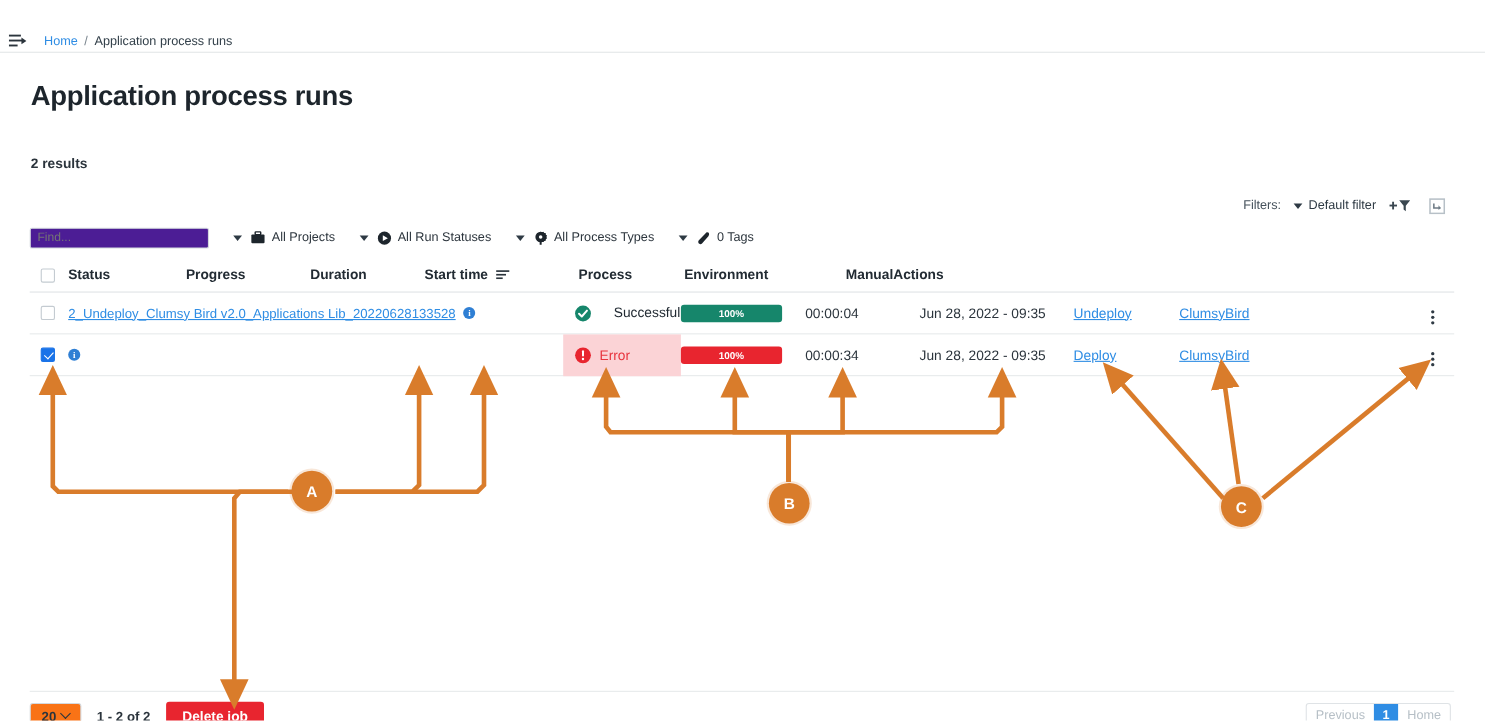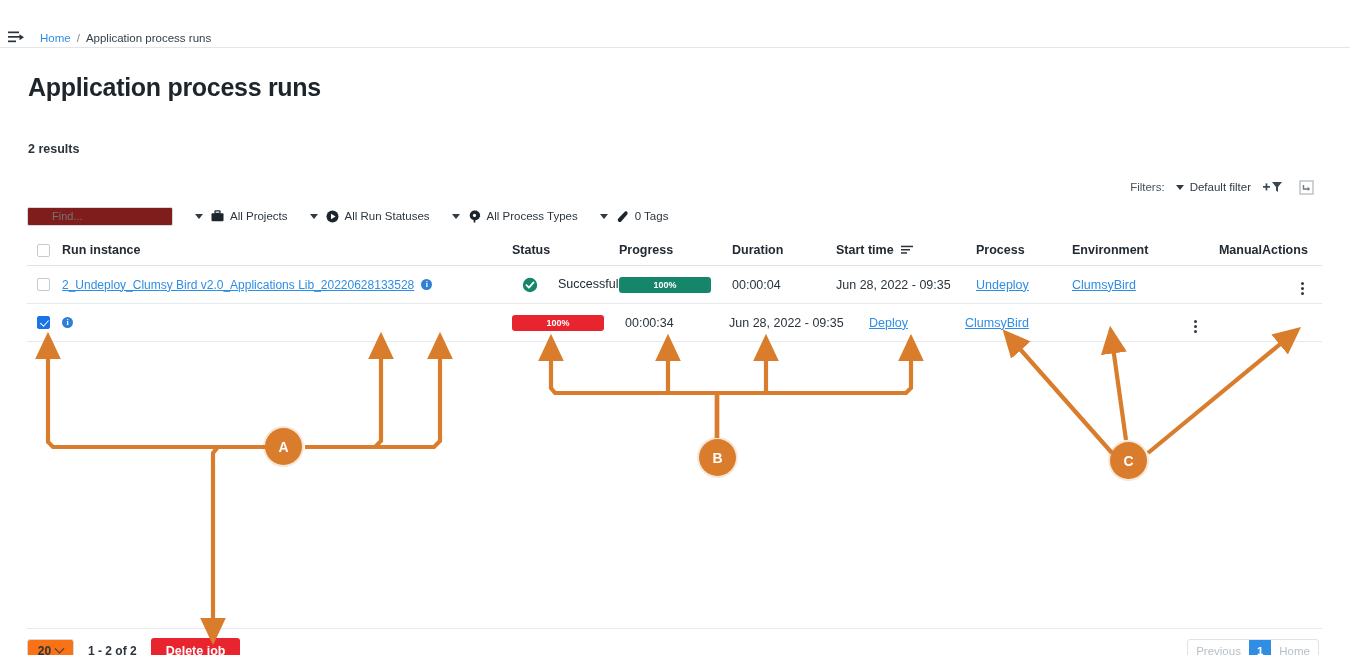--- a/index.html
+++ b/index.html
@@ -47,24 +47,24 @@
   .default-filter { display: flex; align-items: center; gap: 6px; color: #2e3a44; }
   .caret { width: 0; height: 0; border-left: 4.5px solid transparent; border-right: 4.5px solid transparent; border-top: 5px solid #2e3a44; }
   .icon-btn { display: inline-flex; align-items: center; justify-content: center; width: 22px; height: 18px; }
 
   
   .toolbar {
     position: absolute; left: 27px; top: 178px;
     display: flex; align-items: center; height: 20px;
   }
   .find-input {
-    width: 146px; height: 19px;
+    width: 163px; height: 19px;
     border: 1px solid #d4d9de; border-radius: 2px;
-    background: #7f1d1d; font-size: 11px; color: #9aa3ab;
-    padding: 0 24px; font-family: "Liberation Sans", sans-serif;
+    background: #4c1d95; font-size: 11px; color: #9aa3ab;
+    padding: 0 6px; font-family: "Liberation Sans", sans-serif;
     outline: none;
   }
   .filter-dd {
     display: flex; align-items: center; gap: 6px;
     margin-left: 22px; font-size: 11.5px; color: #2c353d;
     white-space: nowrap;
   }
   .filter-dd .caret { margin-right: 2px; }
   .dd-ico { display: inline-flex; align-items: center; justify-content: center; width: 13px; height: 13px; }
 
@@ -258,21 +258,20 @@
       <span>0 Tags</span>
     </div>
   </div>
 
   <div class="table">
 
     <div class="trow thead">
       <div class="c-check">
         <span class="chk"></span>
       </div>
-      <div class="c-run">Run instance</div>
       <div class="c-status">
         <span>Status</span>
       </div>
       <div class="c-prog">Progress</div>
       <div class="c-dur">Duration</div>
       <div class="c-start">
         <span>Start time</span>
         <span>
           <svg width="13" height="9" viewBox="0 0 13 9">
             <rect x="0" y="0.7" width="12" height="1.5" fill="#2b343c"></rect>
@@ -327,20 +326,32 @@
       </div>
     </div>
 
     <div class="trow tbody-row">
       <div class="c-check">
         <span class="chk checked"></span>
       </div>
       <div class="c-run">
         <span class="info-ico">i</span>
       </div>
+      <div class="c-status">
+        <span class="status-err-cell">
+          <span class="status-err-ico">
+            <svg width="16" height="16" viewBox="0 0 16 16">
+              <circle cx="8" cy="8" r="7.2" fill="#e8252f"></circle>
+              <rect x="7.1" y="3.4" width="1.8" height="5.6" rx="0.9" fill="#fff"></rect>
+              <circle cx="8" cy="11.3" r="1.1" fill="#fff"></circle>
+            </svg>
+          </span>
+          <span class="status-text err-text">Error</span>
+        </span>
+      </div>
       <div class="c-prog">
         <span class="bar bar-red">100%</span>
       </div>
       <div class="c-dur mono-txt">00:00:34</div>
       <div class="c-start mono-txt">Jun 28, 2022 - 09:35</div>
       <div class="c-proc">
         <a class="link-blue" href="#">Deploy</a>
       </div>
       <div class="c-env">
         <a class="link-blue" href="#">ClumsyBird</a>

